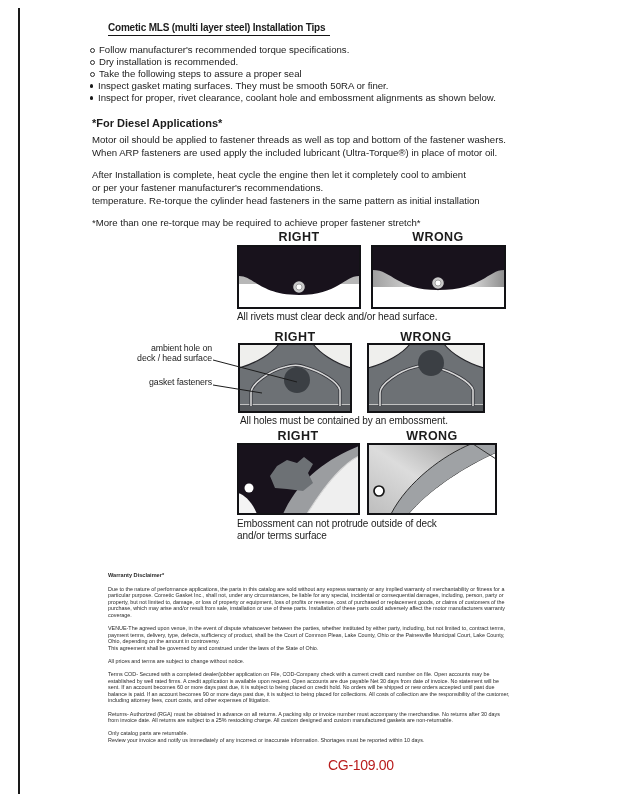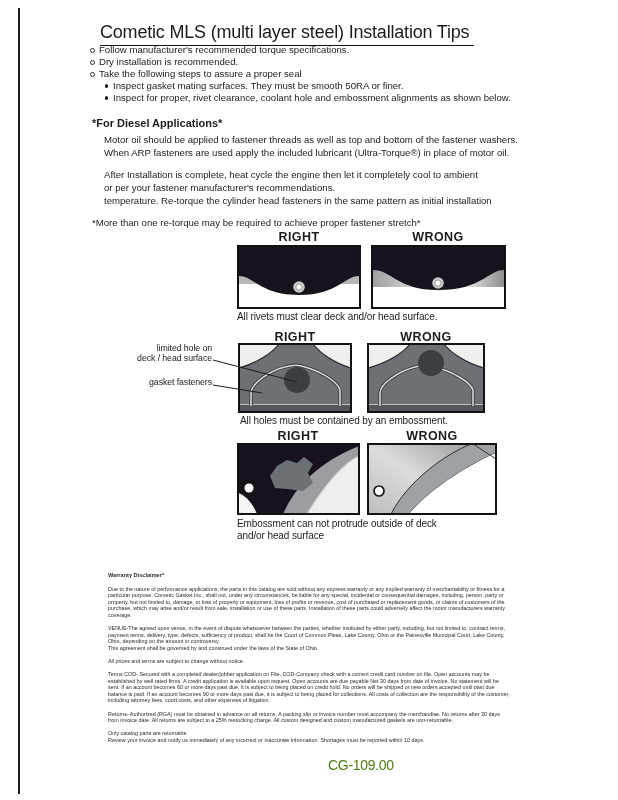--- a/index.html
+++ b/index.html
@@ -5,53 +5,53 @@
   html,body { margin:0; padding:0; background:#ffffff; }
   .page {
     position:relative; width:618px; height:800px; background:#ffffff;
     font-family:"Liberation Sans", sans-serif; color:#1c1c1c; overflow:hidden;
   }
   .abs { position:absolute; }
   
   .left-rule { left:18px; top:8px; width:1.5px; height:786px; background:#1a1a1a; }
 
   
-  .doc-title { left:100px; top:22px; font-size:18px; font-weight:normal;
+  .doc-title { left:108px; top:22px; font-size:10px; font-weight:bold;
     border-bottom:1.6px solid #141414; padding:0 5px 2px 0; letter-spacing:-0.2px; }
   .tips { left:90px; top:44px; width:470px; font-size:9.6px; line-height:12px; }
   .bullet { position:relative; padding-left:9px; white-space:nowrap; }
   .bullet::before { content:""; position:absolute; left:0; top:3.8px; width:3.4px; height:3.4px;
     border:0.9px solid #2b2b2b; border-radius:50%; }
-  .subbullets { margin-left:15px; }
+  .subbullets { }
   .subbullet { position:relative; padding-left:8px; white-space:nowrap; }
   .subbullet::before { content:""; position:absolute; left:0; top:4.2px; width:3.4px; height:3.4px;
     background:#1a1a1a; border-radius:50%; }
 
   
   .diesel { left:92px; top:117px; width:470px; font-size:9.6px; line-height:13px; }
   .diesel-h { font-size:11px; font-weight:bold; line-height:13px; margin-bottom:3px; }
-  .dp { margin:0 0 9px 12px; }
+  .dp { margin:0 0 9px 0; }
   .tline { white-space:nowrap; }
 
   
   .rw-label { font-size:12.5px; font-weight:bold; letter-spacing:0.4px; text-align:center; width:84px; }
   .caption { font-size:10px; line-height:11.5px; letter-spacing:-0.1px; }
 
   .dbox { position:absolute; line-height:0; }
   svg { display:block; }
 
   .anno-label { font-size:8.8px; line-height:9.6px; text-align:right; width:96px; letter-spacing:-0.1px; }
 
   
   .warranty { left:108px; top:572px; width:402px; font-size:5.4px; line-height:6.6px; color:#2a2a2a; }
   .warranty .wh { font-weight:bold; font-size:5.6px; margin:0 0 7px 0; }
   .warranty p { margin:0 0 6.5px 0; }
   .warranty p.tight { margin:0; }
 
-  .page-code { left:328px; top:757px; font-size:14px; letter-spacing:-0.3px; color:#4d7c0f; }
+  .page-code { left:328px; top:757px; font-size:14px; letter-spacing:-0.3px; color:#b91c1c; }
 </style>
 </head>
 <body>
 
 <div class="page">
 
   <div class="abs left-rule"></div>
 
   <div class="abs doc-title">Cometic MLS (multi layer steel) Installation Tips</div>
 
@@ -109,21 +109,21 @@
       <circle cx="67" cy="38" r="3" fill="#ffffff" stroke="#8f8f8f" stroke-width="0.8"></circle>
       <rect x="1" y="1" width="133" height="62" fill="none" stroke="#121215" stroke-width="2"></rect>
     </svg>
   </div>
   <div class="abs caption" style="left:237px; top:311px;">All rivets must clear deck and/or head surface.</div>
 
   <div class="abs rw-label" style="left:253px; top:330px;">RIGHT</div>
   <div class="abs rw-label" style="left:384px; top:330px;">WRONG</div>
 
   <div class="abs anno-label" style="left:116px; top:344px;">
-    <div>limited hole on</div>
+    <div>ambient hole on</div>
     <div>deck / head surface</div>
   </div>
   <div class="abs anno-label" style="left:116px; top:378px;">gasket fasteners</div>
 
   <div class="dbox" style="left:238px; top:343px;">
     <svg width="114" height="70" viewBox="0 0 114 70">
       <rect width="114" height="70" fill="#6d7175"></rect>
       <rect x="2" y="62" width="110" height="6" fill="#54575b"></rect>
       <line x1="2" y1="61.5" x2="112" y2="61.5" stroke="#c2c2c2" stroke-width="1"></line>
       <path d="M1,1 H41 C34,10 19,20 1,25 Z" fill="#efefed" stroke="#26262b" stroke-width="1.2"></path>
@@ -183,21 +183,21 @@
       <path d="M1,1 H104 C77,12 41,38 24,71 L1,71 Z" fill="url(#g3)"></path>
       <path d="M104,1 H129 V10 C97,24 61,48 42,71 L24,71 C41,38 77,12 104,1 Z" fill="#9fa2a5" stroke="#2a2a2a" stroke-width="1"></path>
       <path d="M129,10 C97,24 61,48 42,71 L129,71 Z" fill="#ffffff"></path>
       <line x1="106" y1="1" x2="129" y2="16" stroke="#333333" stroke-width="1"></line>
       <circle cx="12" cy="48" r="5" fill="#ffffff" stroke="#161616" stroke-width="1.7"></circle>
       <rect x="1" y="1" width="128" height="70" fill="none" stroke="#121215" stroke-width="2"></rect>
     </svg>
   </div>
   <div class="abs caption" style="left:237px; top:518px;">
     <div>Embossment can not protrude outside of deck</div>
-    <div>and/or head surface</div>
+    <div>and/or terms surface</div>
   </div>
 
   <div class="abs warranty">
     <p class="wh">Warranty Disclaimer*</p>
     <p>Due to the nature of performance applications, the parts in this catalog are sold without any express warranty or any implied warranty of merchantability or fitness for a particular purpose. Cometic Gasket Inc., shall not, under any circumstances, be liable for any special, incidental or consequential damages, including, person, party or property, but not limited to, damage, or loss of property or equipment, loss of profits or revenue, cost of purchased or replacement goods, or claims of customers of the purchase, which may arise and/or result from sale, installation or use of these parts. Installation of these parts could adversely affect the motor manufacturers warranty coverage.</p>
     <p class="tight">VENUE-The agreed upon venue, in the event of dispute whatsoever between the parties, whether instituted by either party, including, but not limited to, contract terms, payment terms, delivery, type, defects, sufficiency of product, shall be the Court of Common Pleas, Lake County, Ohio or the Painesville Municipal Court, Lake County, Ohio, depending on the amount in controversy.</p>
     <p>This agreement shall be governed by and construed under the laws of the State of Ohio.</p>
     <p>All prices and terms are subject to change without notice.</p>
     <p>Terms COD- Secured with a completed dealer/jobber application on File, COD-Company check with a current credit card number on file. Open accounts may be established by well rated firms. A credit application is available upon request. Open accounts are due payable Net 30 days from date of invoice. No statement will be sent. If an account becomes 60 or more days past due, it is subject to being placed on credit hold. No orders will be shipped or new orders accepted until past due balance is paid. If an account becomes 90 or more days past due, it is subject to being placed for collections. All costs of collection are the responsibility of the customer, including attorney fees, court costs, and other expenses of litigation.</p>
     <p>Returns- Authorized (RGA) must be obtained in advance on all returns. A packing slip or invoice number must accompany the merchandise. No returns after 30 days from invoice date. All returns are subject to a 25% restocking charge. All custom designed and custom manufactured gaskets are non-returnable.</p>

